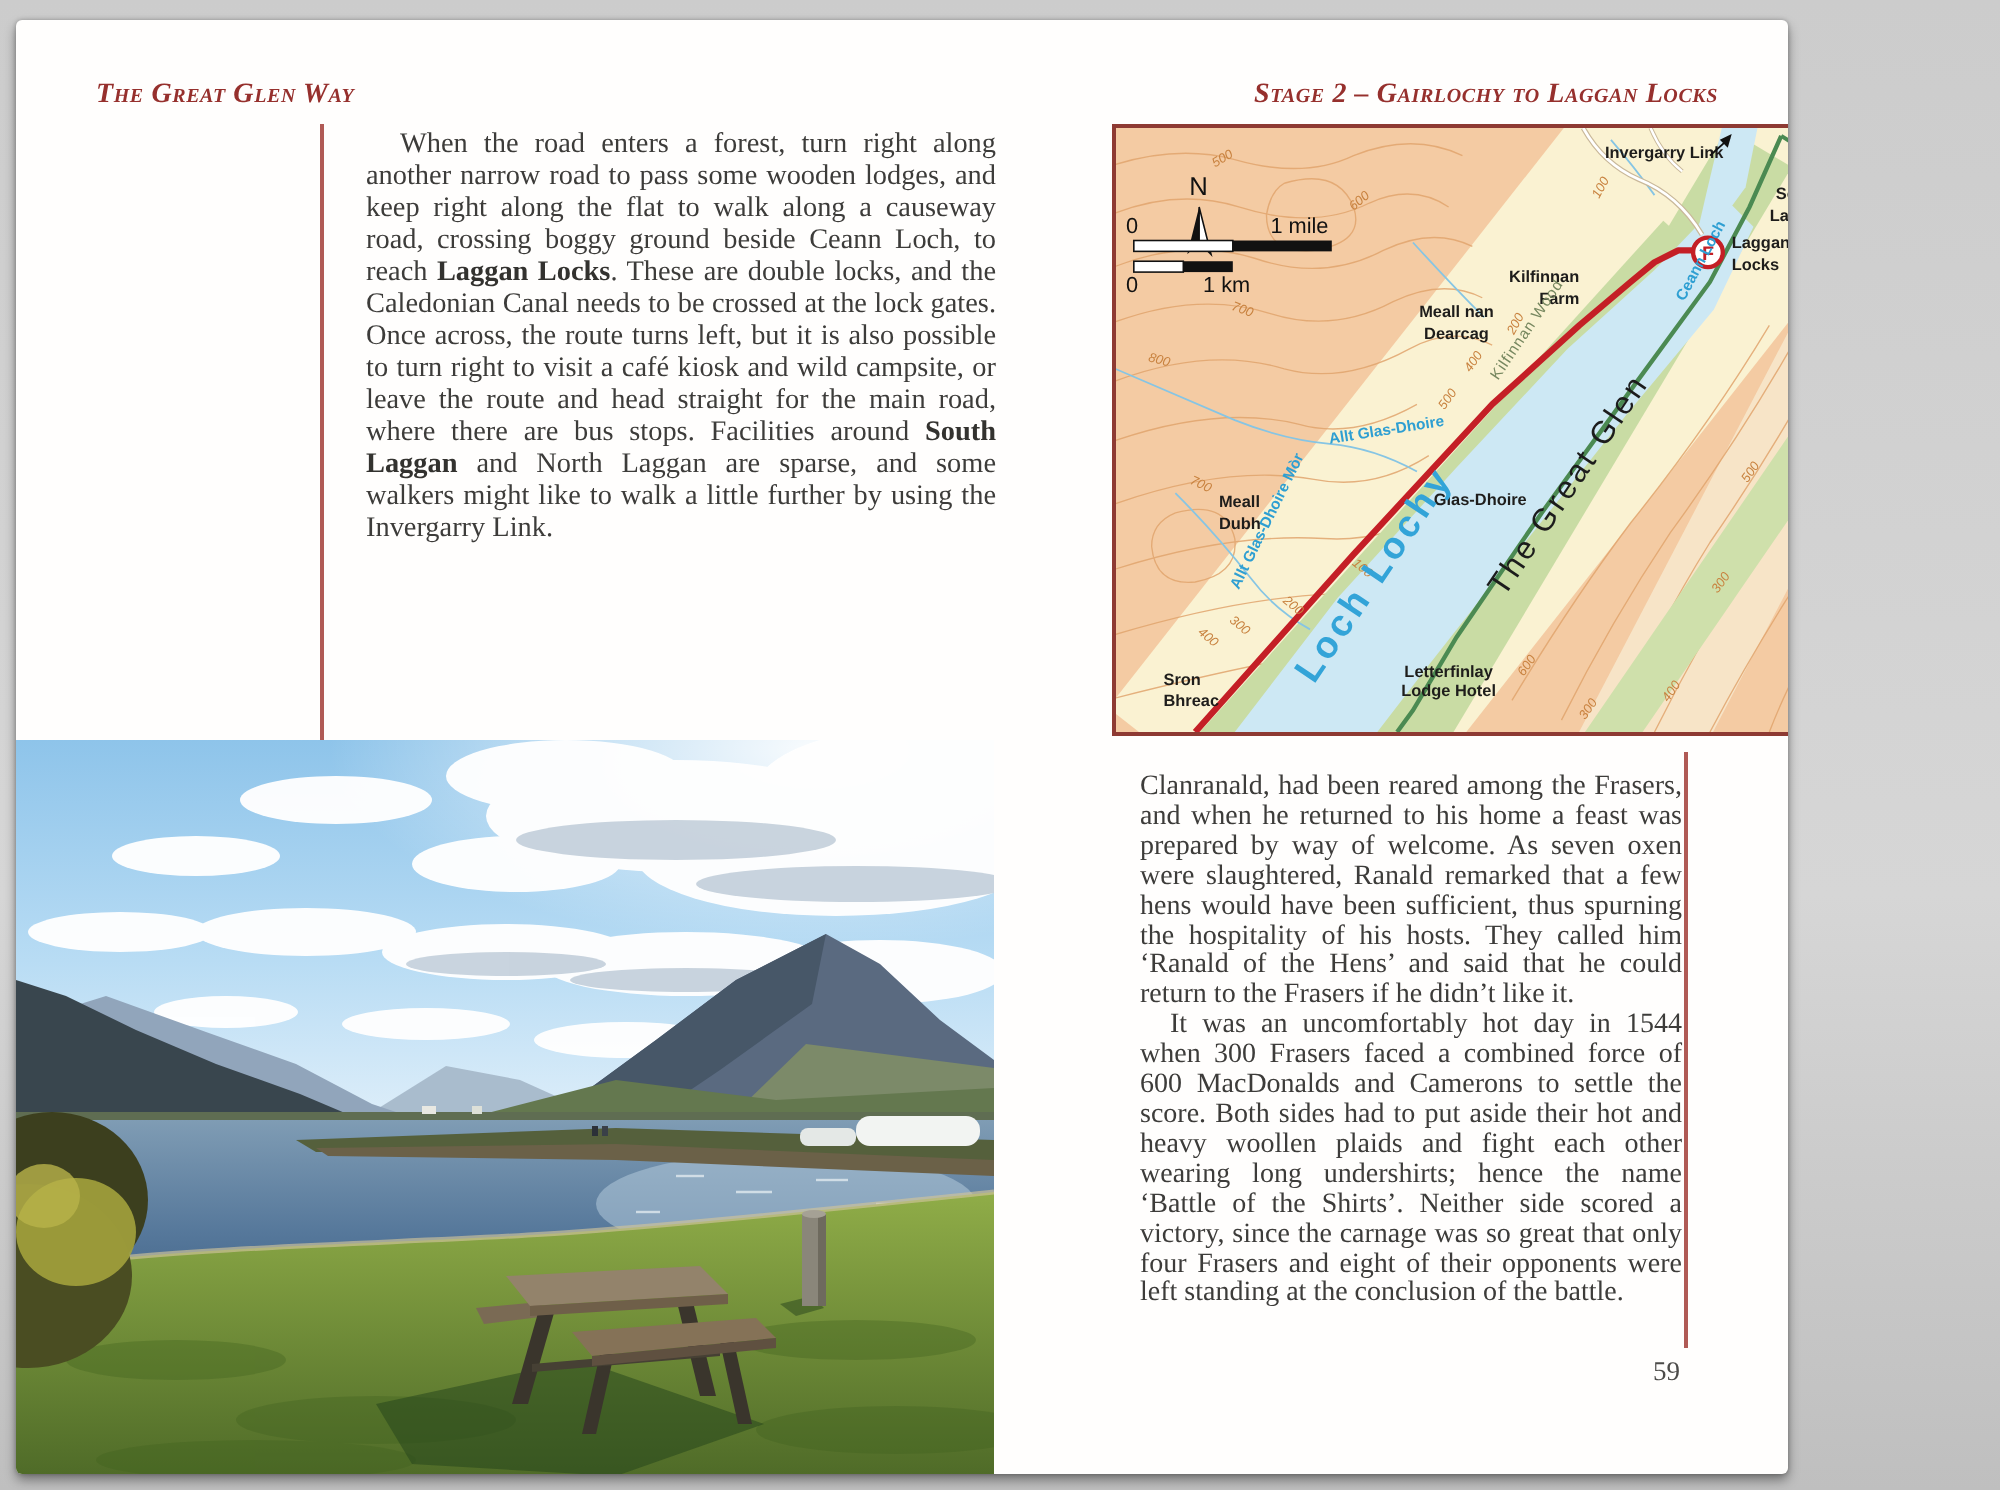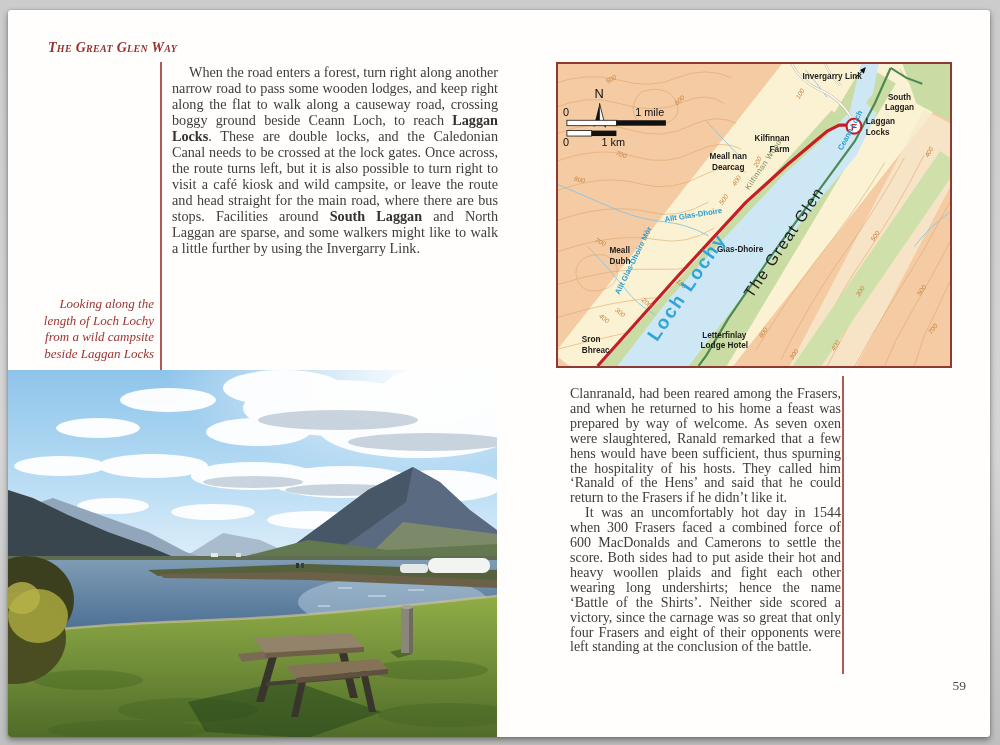--- a/index.html
+++ b/index.html
@@ -1,32 +1,32 @@
 <!DOCTYPE html>
 <html><head>
 <meta charset="utf-8">
 <style>
   html,body{margin:0;padding:0;}
   .stage{position:relative;width:1000px;height:745px;background:linear-gradient(#cccccc,#d6d6d6 60%,#bfbfbf);overflow:hidden;font-family:"Liberation Serif",serif;}
-  .sheet{position:absolute;left:8px;top:10px;width:982px;height:727px;background:#fffefd;border-radius:3px;box-shadow:0 3px 6px rgba(0,0,0,.4),0 0 2px rgba(0,0,0,.25);overflow:hidden;}
+  .sheet{position:absolute;left:8px;top:10px;width:886px;height:727px;background:#fffefd;border-radius:3px;box-shadow:0 3px 6px rgba(0,0,0,.4),0 0 2px rgba(0,0,0,.25);overflow:hidden;}
   .running-head{position:absolute;top:30px;font-family:"Liberation Serif",serif;font-style:italic;font-weight:bold;font-variant:small-caps;font-size:14px;letter-spacing:.3px;color:#96302d;}
   .head-left{left:40px;}
   .head-right{right:35px;text-align:right;}
   .vrule{position:absolute;width:2px;background:#b05a55;}
   .rule-left{left:152px;top:52px;height:312px;}
   .rule-right{left:834px;top:366px;height:298px;}
   .bodytext{position:absolute;color:#3d3c3a;text-align:justify;}
   .col-left{left:164px;top:54px;width:326px;font-size:14.2px;line-height:16px;}
-  .col-left .para2{text-indent:17px;}
+  .col-left .para2{text-indent:17px;margin-left:11px;}
   .note-para{left:178px;top:287px;width:272px;font-size:13.6px;line-height:16px;}
   .col-right{left:562px;top:377px;width:271px;font-size:14px;line-height:14.9px;}
   .col-right .para2{text-indent:15px;}
   .bodytext b{font-weight:bold;color:#33322f;}
   .caption{position:absolute;left:28px;top:286px;width:118px;text-align:right;font-style:italic;font-size:13px;line-height:16.6px;color:#9c3431;}
-  .pagenum{position:absolute;right:24px;top:668px;font-size:13.5px;color:#4c4b49;}
+  .pagenum{position:absolute;right:54px;top:668px;font-size:13.5px;color:#4c4b49;}
   .photo{position:absolute;left:0;top:360px;width:489px;height:368px;overflow:hidden;}
   .mapbox{position:absolute;left:548px;top:52px;width:396px;height:306px;border:2px solid #8e3a33;box-sizing:border-box;background:#f4cba3;}
   .mapbox svg{display:block;}
   
   .pl{font:bold 8.3px "Liberation Sans",sans-serif;fill:#1e1d1b;}
   .plc{text-anchor:middle;}
   .ple{text-anchor:end;}
   .wl{font:bold 7.8px "Liberation Sans",sans-serif;fill:#2e9fd2;}
   .ct{font:italic 6.6px "Liberation Sans",sans-serif;fill:#c8823f;}
   .big-blue{font:bold 19px "Liberation Sans",sans-serif;fill:#33a4d8;letter-spacing:2px;}
@@ -36,26 +36,26 @@
   .north-t{font:13px "Liberation Sans",sans-serif;fill:#111;}
   .fin{font:bold 10px "Liberation Sans",sans-serif;fill:#c41f26;text-anchor:middle;}
 </style>
 </head>
 <body>
 
 <div class="stage">
   <div class="sheet">
 
     <div class="running-head head-left">The Great Glen Way</div>
+    <div class="running-head head-right">Stage 2 – Gairlochy to Laggan Locks</div>
 
     <div class="vrule rule-left"></div>
     <div class="bodytext col-left">
       <div class="para2"><span>When the road enters a forest, turn right along another narrow road to pass some wooden lodges, and keep right along the flat to walk along a causeway road, crossing boggy ground beside Ceann Loch, to reach </span><b>Laggan Locks</b><span>. These are double locks, and the Caledonian Canal needs to be crossed at the lock gates. Once across, the route turns left, but it is also possible to turn right to visit a café kiosk and wild campsite, or leave the route and head straight for the main road, where there are bus stops. Facilities around </span><b>South Laggan</b><span> and North Laggan are sparse, and some walkers might like to walk a little further by using the Invergarry Link.</span></div>
     </div>
-    <div class="caption">Looking along the length of Loch Lochy from a wild campsite beside Laggan Locks</div>
 
     <div class="photo">
       <svg width="489" height="368" viewBox="0 0 489 368" preserveAspectRatio="none">
         <defs>
           <linearGradient id="sky" x1="0" y1="0" x2="0" y2="1">
             <stop offset="0" stop-color="#8ec4ea"></stop>
               <stop offset=".55" stop-color="#b8dcf4"></stop>
               <stop offset="1" stop-color="#e2f0fa"></stop>
           </linearGradient>
           <radialGradient id="sun" cx=".82" cy=".02" r=".5">

